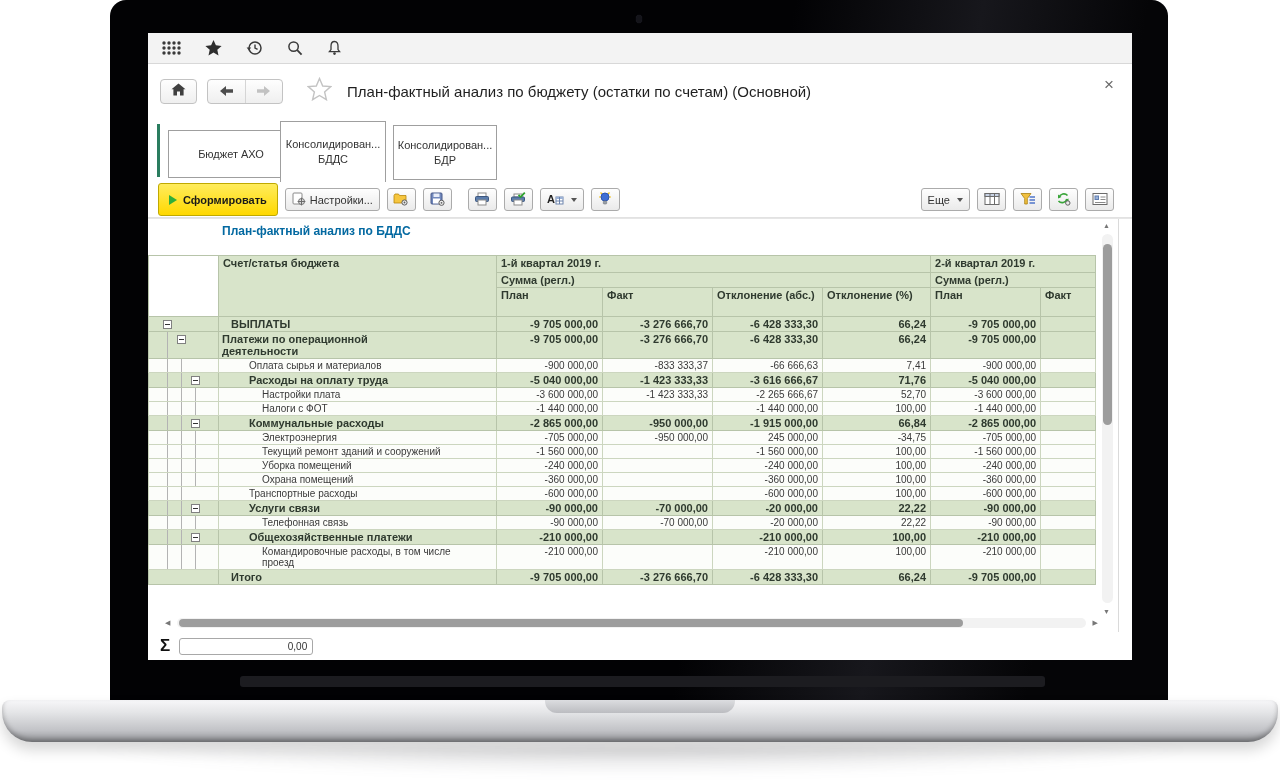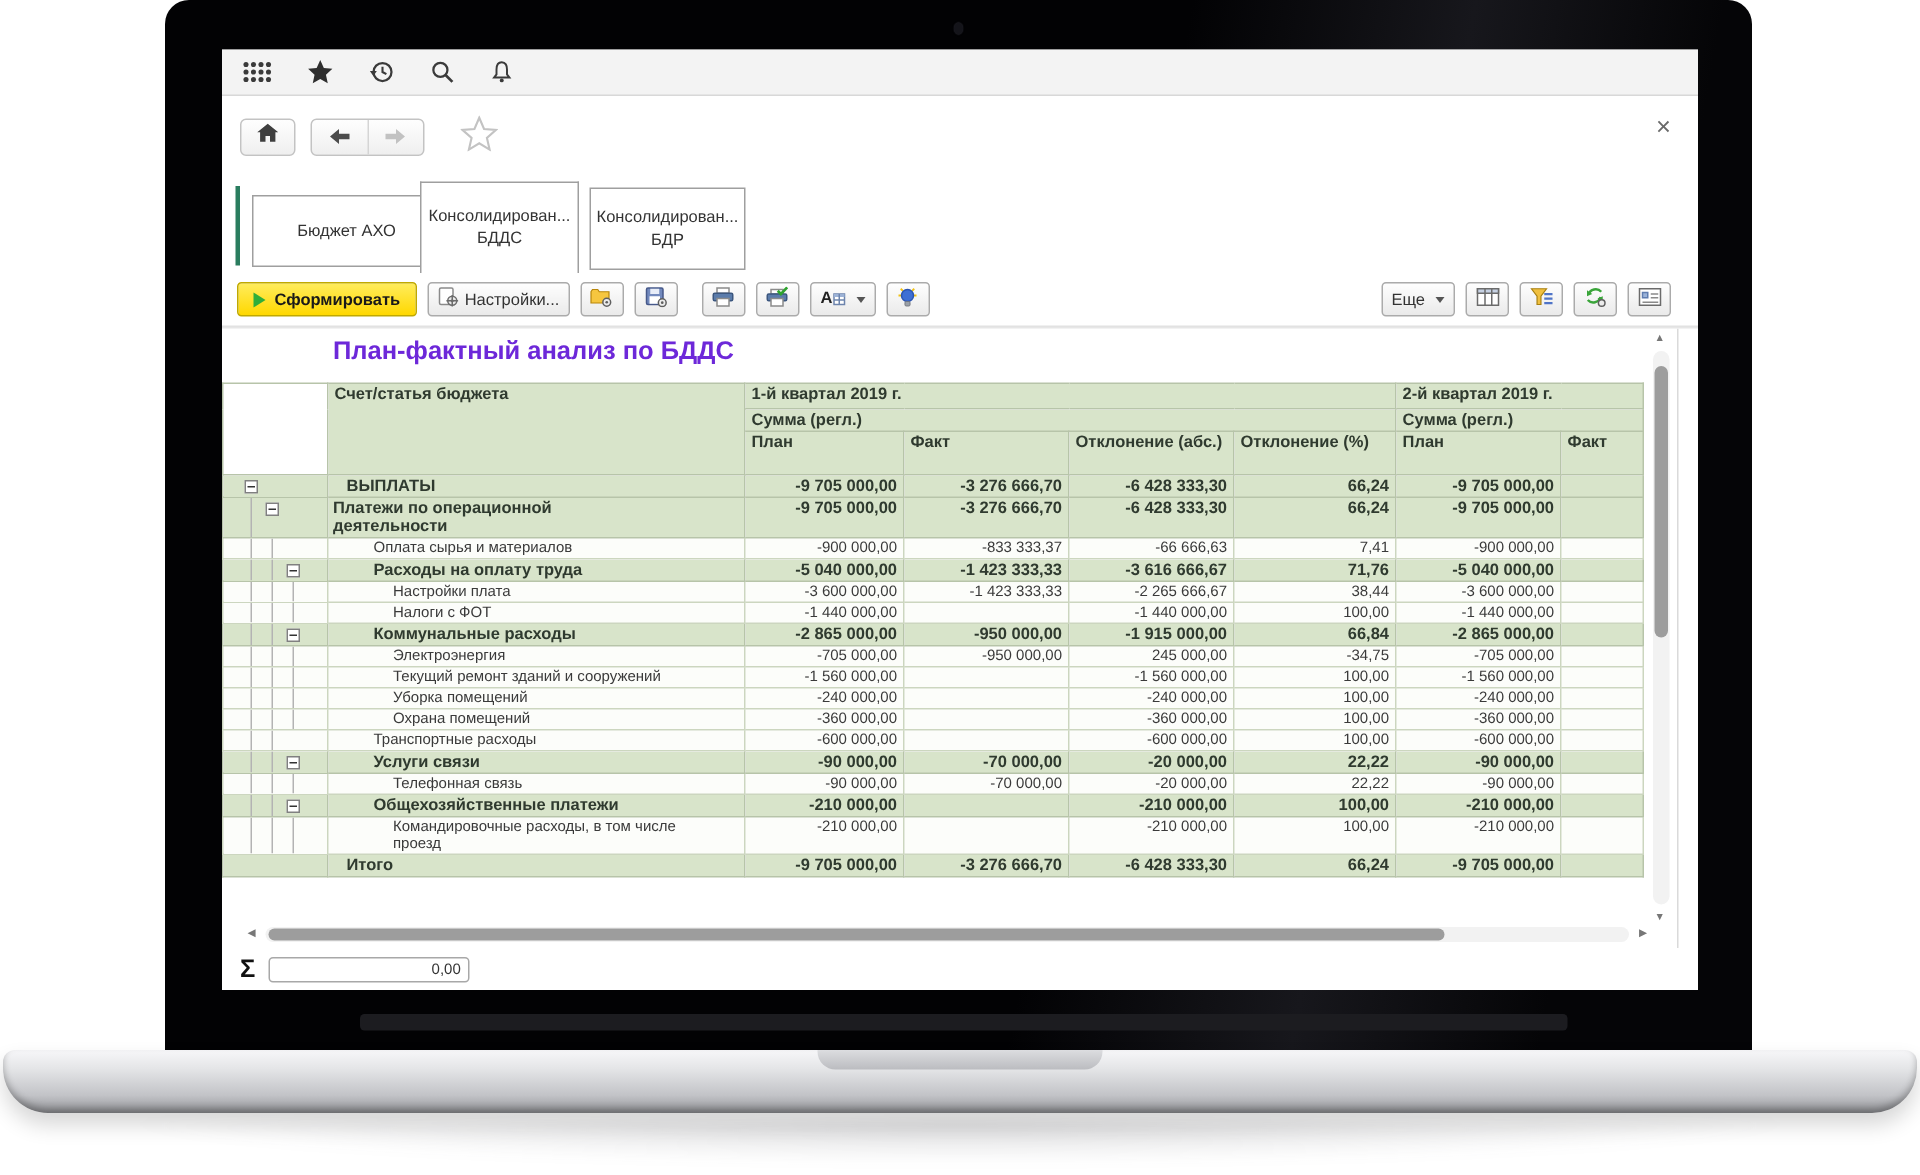--- a/index.html
+++ b/index.html
@@ -34,32 +34,32 @@
   
   .tabs{height:64px;position:relative;background:#fff;flex:0 0 auto}
   .accent{position:absolute;left:9px;top:6px;width:3px;height:53px;background:#2a7d5f}
   .tab{position:absolute;border:1px solid #9f9f9f;background:#fff;font-size:11px;color:#333;text-align:center;
        display:flex;flex-direction:column;justify-content:center;line-height:1.35}
   .tab.t1{left:20px;top:12px;width:126px;height:48px}
   .tab.t2{left:132px;top:3px;width:106px;height:61px;border-bottom:none;z-index:2}
   .tab.t3{left:245px;top:7px;width:104px;height:55px}
   
   .toolbar{height:36px;background:#fff;display:flex;align-items:center;padding:0 18px 0 10px;border-bottom:1px solid #e2e2e2;flex:0 0 auto}
-  .gen{height:23px;padding:10px 10px;display:flex;align-items:center;gap:6px;border:1px solid #c0a900;border-radius:3px;
+  .gen{height:33px;padding:10px 10px;display:flex;align-items:center;gap:6px;border:1px solid #c0a900;border-radius:3px;
        background:linear-gradient(#ffec5c,#ffd800);font-size:11px;font-weight:bold;color:#191919;white-space:nowrap}
   .play{width:0;height:0;border-left:8px solid #2fae3a;border-top:5px solid transparent;border-bottom:5px solid transparent}
   .tbtn{height:23px;border:1px solid #ababab;border-radius:3px;background:linear-gradient(#fefefe,#eaeaea);
         display:flex;align-items:center;justify-content:center;gap:4px;padding:0 6px;margin-left:7px;font-size:11px;color:#333;white-space:nowrap}
   .tbtn.ic{width:29px;padding:0}
   .gap{margin-left:16px}
   .spacer{flex:1}
   .caret{width:0;height:0;border-left:3.5px solid transparent;border-right:3.5px solid transparent;border-top:4px solid #555;margin-left:3px}
   
   .rpt{position:relative;flex:1;background:#fff;border-top:1px solid #e6e6e6;overflow:hidden}
-  .rpt-title{position:absolute;left:74px;top:5px;font-size:17px;font-weight:bold;color:#6d28d9}
+  .rpt-title{position:absolute;left:74px;top:5px;font-size:12px;font-weight:bold;color:#0369a1}
   .edge{position:absolute;right:13px;top:0;bottom:0;width:1px;background:#dadada}
   table.grid{position:absolute;left:0;top:36px;border-collapse:collapse;table-layout:fixed;width:947px}
   table.grid td,table.grid th{border:1px solid #b7c4a9;vertical-align:top;overflow:hidden}
   th.hd{background:#d8e4ca;font-size:11px;font-weight:bold;color:#2f3a2f;text-align:left;padding:1px 4px}
   td.gutter,th.gutter{border:none;background:#fff;position:relative}
   td.name{padding:1px 3px;font-size:10px;color:#3a3a3a;text-align:left}
   td.num{padding:1px 4px;font-size:10px;color:#3a3a3a;text-align:right;white-space:nowrap}
   tr.group td{background:#d8e4ca;font-weight:bold}
   tr.group td.name,tr.group td.num{font-size:11px;color:#2f3a2f}
   tr.detail td{background:#fcfdfa;border-color:#ccd6bf}
@@ -157,20 +157,21 @@
         </span>
       <span class="half">
           <svg width="15" height="12" viewBox="0 0 15 12">
         <polygon points="1,4.2 8,4.2 8,1 14,6 8,11 8,7.8 1,7.8" fill="#c2c2c2"></polygon>
           </svg>
         </span>
     </div>
     <span class="favstar"><svg width="25" height="24" viewBox="0 0 25 24">
       <polygon points="12.5,1.5 15.7,9 23.7,9.6 17.6,14.9 19.4,22.7 12.5,18.5 5.6,22.7 7.4,14.9 1.3,9.6 9.3,9" fill="#ffffff" stroke="#c3c3c3" stroke-width="1.4"></polygon>
         </svg></span>
+    <span class="navtitle">План-фактный анализ по бюджету (остатки по счетам) (Основной)</span>
     <span class="closex">×</span>
   </div>
 
   <div class="tabs">
     <div class="accent"></div>
     <div class="tab t1">
       <span>Бюджет АХО</span>
     </div>
     <div class="tab t2">
       <span>Консолидирован...</span>
@@ -392,21 +393,21 @@
           <tr class="detail">
             <td class="gutter">
               <div class="tl s0"></div>
               <div class="tl s1"></div>
               <div class="tl s2"></div>
             </td>
             <td class="name lvl3"><div class="inner">Настройки плата</div></td>
             <td class="num col-plan">-3 600 000,00</td>
             <td class="num col-fact">-1 423 333,33</td>
             <td class="num col-dev_abs">-2 265 666,67</td>
-            <td class="num col-dev_pct">38,44</td>
+            <td class="num col-dev_pct">52,70</td>
             <td class="num col-plan2">-3 600 000,00</td>
             <td class="num col-fact2"></td>
           </tr>
           <tr class="detail">
             <td class="gutter">
               <div class="tl s0"></div>
               <div class="tl s1"></div>
               <div class="tl s2"></div>
             </td>
             <td class="name lvl3"><div class="inner">Налоги с ФОТ</div></td>

